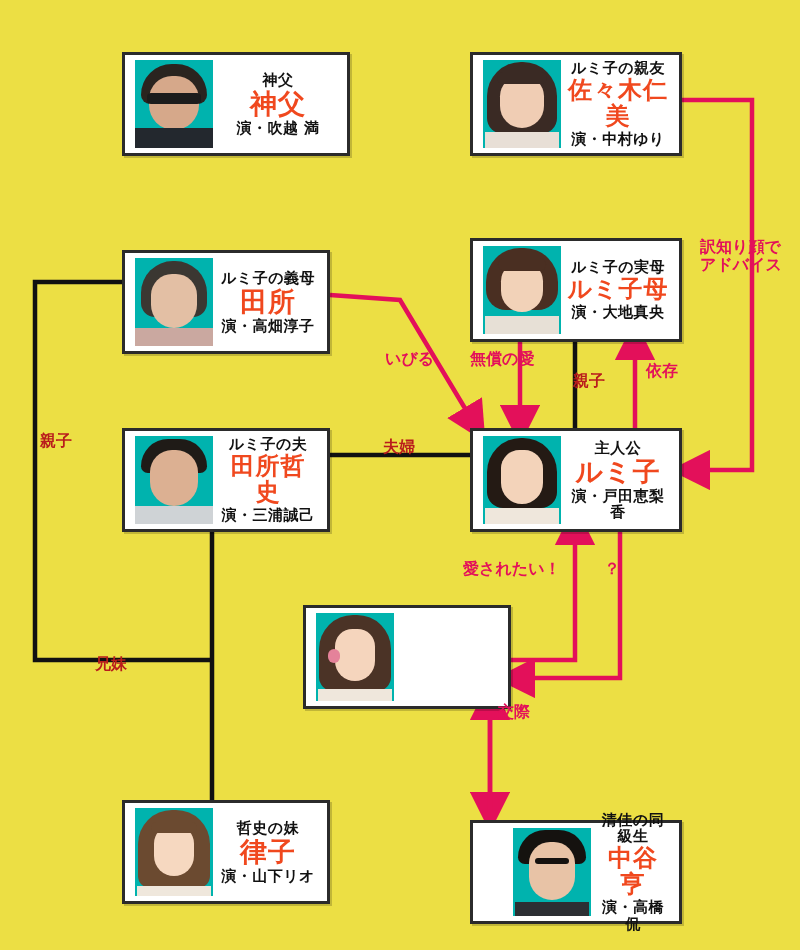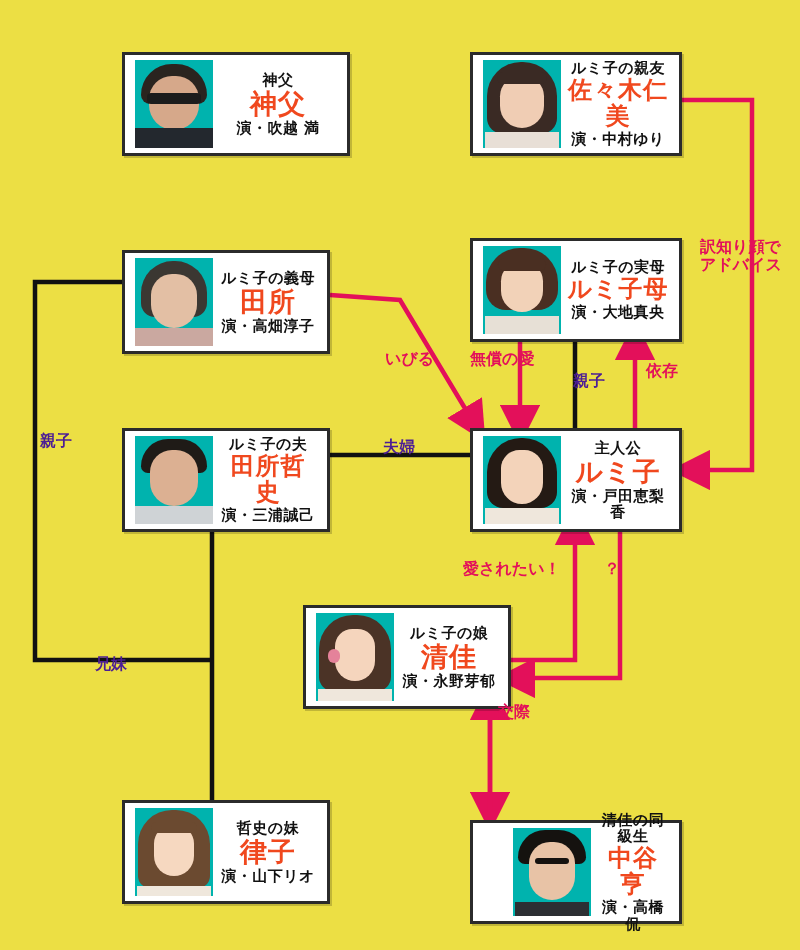--- a/index.html
+++ b/index.html
@@ -31,21 +31,21 @@
   .txt{flex:1;text-align:center;line-height:1.08;}
   .role{font-size:15px;color:#111;font-weight:700;letter-spacing:.5px;}
   .name{font-size:27px;color:#f0481e;font-weight:700;letter-spacing:1px;margin:1px 0 2px;}
   .name.small{font-size:24px;}
   .actor{font-size:15px;color:#111;font-weight:700;letter-spacing:.5px;}
   .lbl{
     position:absolute;z-index:4;
     font-size:16px;font-weight:700;
     white-space:nowrap;line-height:1.15;
   }
-  .lbl.black{color:#4c1d95;}
+  .lbl.black{color:#b91c1c;}
   .lbl.red{color:#e3105a;}
 </style>
 </head>
 <body>
 
 <div id="stage">
 
   <svg id="wires" viewBox="0 0 800 950">
     <defs>
       <marker id="ar-red" markerWidth="9" markerHeight="9" refX="4.5" refY="4.5" orient="auto">
@@ -152,25 +152,20 @@
     </div>
   </div>
 
   <div class="card" style="left:303px;top:605px;width:208px;height:104px;">
     <div class="photo">
       <div class="hair" style="left:3px;top:2px;width:72px;height:76px;background:#4b3326;border-radius:34px 34px 14px 14px;"></div>
       <div class="face" style="left:19px;top:16px;width:40px;height:52px;background:#f5d5bd;border-radius:20px 20px 23px 23px;"></div>
       <div class="extra" style="left:12px;top:36px;width:12px;height:14px;background:#e4829a;border-radius:6px;"></div>
       <div class="body" style="left:2px;top:76px;width:74px;height:12px;background:#efe7dc;"></div>
     </div>
-    <div class="txt">
-      <div class="role">ルミ子の娘</div>
-      <div class="name">清佳</div>
-      <div class="actor">演・永野芽郁</div>
-    </div>
   </div>
 
   <div class="card" style="left:122px;top:800px;width:208px;height:104px;">
     <div class="photo">
       <div class="hair" style="left:3px;top:2px;width:72px;height:78px;background:#6b4a30;border-radius:34px 34px 12px 12px;"></div>
       <div class="face" style="left:19px;top:18px;width:40px;height:50px;background:#f6d8c0;border-radius:20px 20px 23px 23px;"></div>
       <div class="extra" style="left:16px;top:14px;width:46px;height:11px;background:#6b4a30;border-radius:6px;"></div>
       <div class="body" style="left:2px;top:78px;width:74px;height:10px;background:#efe7dc;"></div>
     </div>
     <div class="txt">

